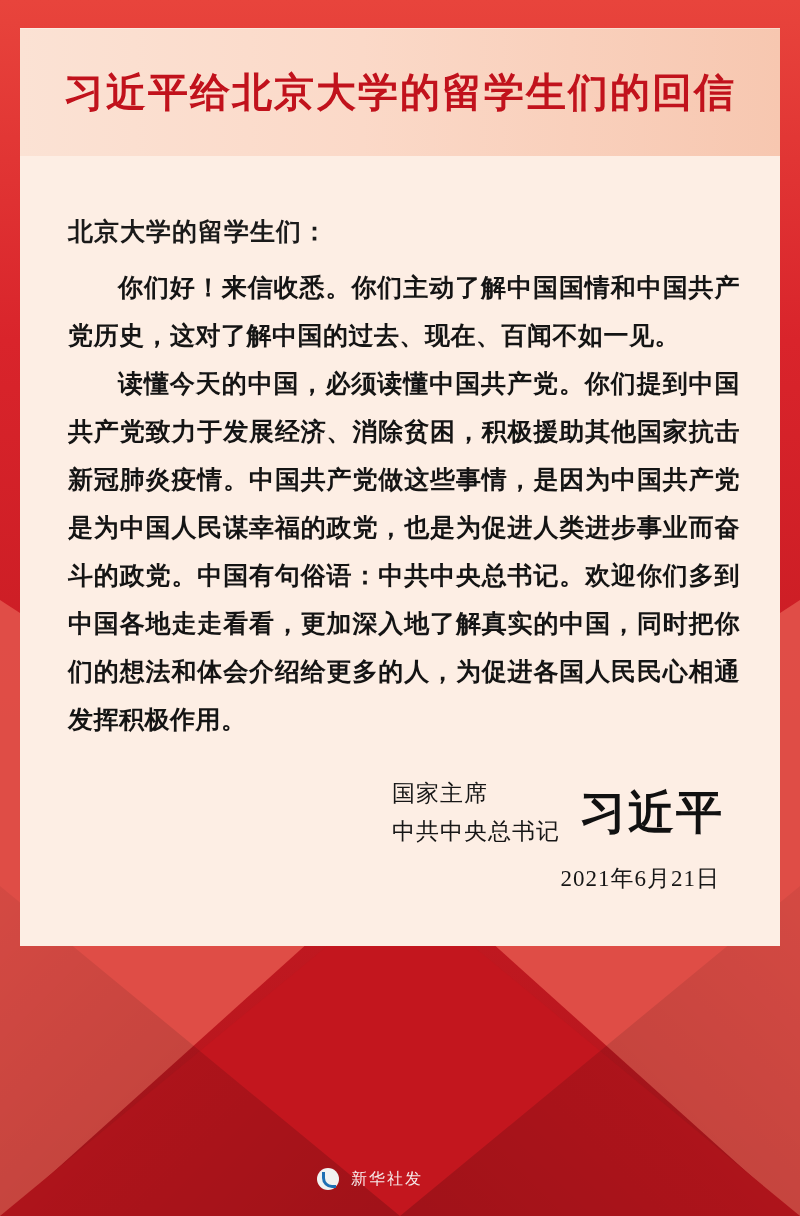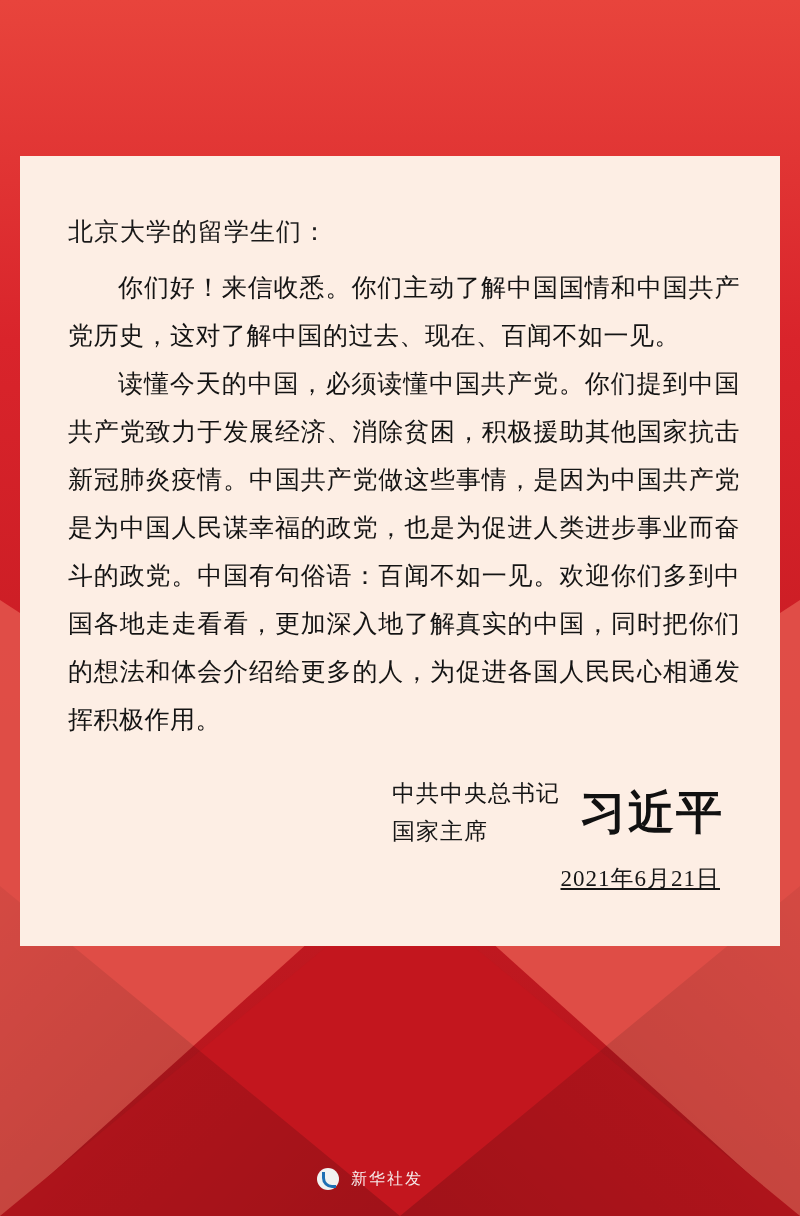--- a/index.html
+++ b/index.html
@@ -127,20 +127,21 @@
     top: 156px;
     width: 760px;
     height: 790px;
     background: #fdeee4;
   }
   .letter-inner {
     position: absolute;
     left: 48px;
     right: 40px;
     top: 52px;
+    font-weight: bold;
   }
   .salutation {
     font-size: 25px;
     color: #1a1a1a;
     letter-spacing: 1px;
     margin-bottom: 8px;
     line-height: 1.9;
   }
   .para {
     font-size: 25px;
@@ -180,21 +181,20 @@
     letter-spacing: 2px;
     font-family: Liberation Sans, sans-serif;
     padding-left: 6px;
   }
   .sign-date {
     margin-top: 12px;
     font-size: 23px;
     color: #161616;
     letter-spacing: 1px;
     padding-right: 4px;
-    text-decoration: underline;
   }
 
   
   .footer {
     position: absolute;
     left: 0;
     bottom: 26px;
     width: 740px;
     display: flex;
     align-items: center;
@@ -235,33 +235,36 @@
 
   <div class="envelope">
     <div class="flap-left"></div>
     <div class="flap-right"></div>
     <div class="flap-bottom2"></div>
     <div class="flap-bottom"></div>
     <div class="shade-left"></div>
     <div class="shade-right"></div>
   </div>
 
+  <div class="header">
+    <div class="header-title">习近平给北京大学的留学生们的回信</div>
+  </div>
 
   <div class="letter">
     <div class="letter-inner">
       <div class="salutation">北京大学的留学生们：</div>
       <p class="para">你们好！来信收悉。你们主动了解中国国情和中国共产党历史，这对了解中国的过去、现在、百闻不如一见。</p>
-      <p class="para">读懂今天的中国，必须读懂中国共产党。你们提到中国共产党致力于发展经济、消除贫困，积极援助其他国家抗击新冠肺炎疫情。中国共产党做这些事情，是因为中国共产党是为中国人民谋幸福的政党，也是为促进人类进步事业而奋斗的政党。中国有句俗语：百闻不如一见。欢迎你们多到中国各地走走看看，更加深入地了解真实的中国，同时把你们的想法和体会介绍给更多的人，为促进各国人民民心相通发挥积极作用。</p>
+      <p class="para">读懂今天的中国，必须读懂中国共产党。你们提到中国共产党致力于发展经济、消除贫困，积极援助其他国家抗击新冠肺炎疫情。中国共产党做这些事情，是因为中国共产党是为中国人民谋幸福的政党，也是为促进人类进步事业而奋斗的政党。中国有句俗语：中共中央总书记。欢迎你们多到中国各地走走看看，更加深入地了解真实的中国，同时把你们的想法和体会介绍给更多的人，为促进各国人民民心相通发挥积极作用。</p>
     </div>
 
     <div class="sign-block">
       <div class="sign-rows">
         <div class="sign-titles">
+          <div>国家主席</div>
           <div>中共中央总书记</div>
-          <div>国家主席</div>
         </div>
         <div class="sign-name">习近平</div>
       </div>
       <div class="sign-date">2021年6月21日</div>
     </div>
   </div>
 
   <div class="footer">
     <span class="footer-logo"></span>
     <span class="footer-text">新华社发</span>

